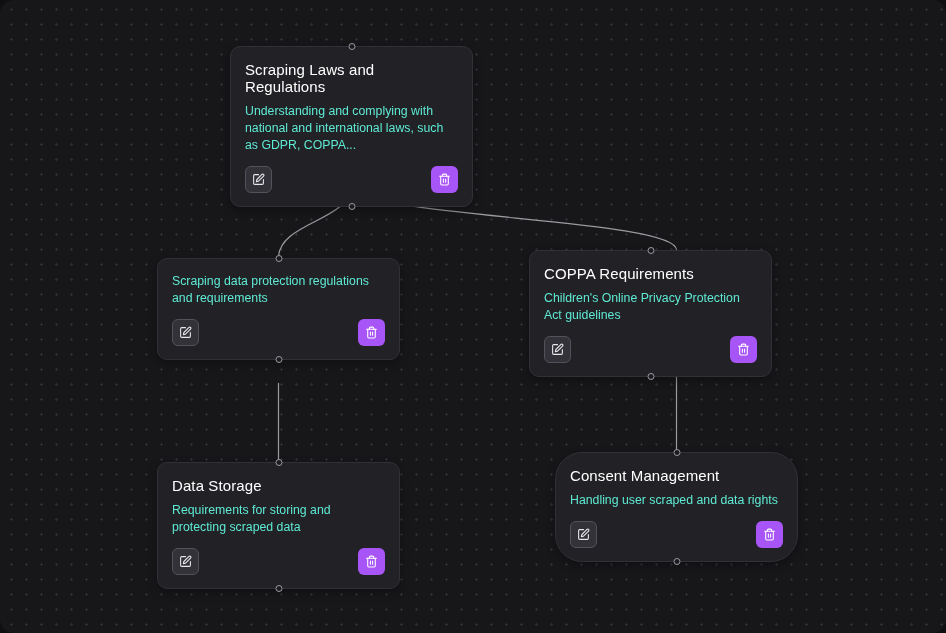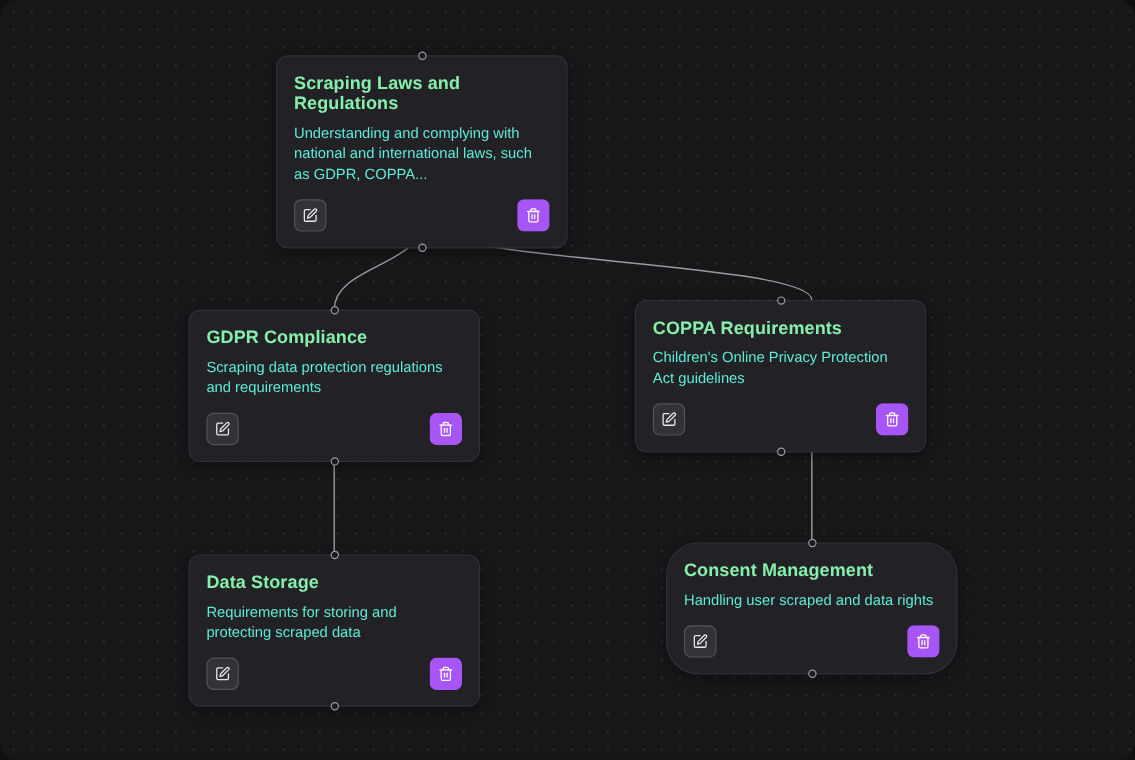--- a/index.html
+++ b/index.html
@@ -37,22 +37,22 @@
     background: #222226;
     border: 1px solid #303036;
     border-radius: 10px;
     padding: 14px 14px 13px 14px;
     box-shadow: 0 3px 10px rgba(0,0,0,0.35);
     cursor: grab;
   }
   .node-title {
     margin: 0 0 8px 0;
     font-size: 15px;
-    font-weight: 700;
-    color: #86efac;
+    font-weight: 400;
+    color: #ffffff;
     letter-spacing: 0.1px;
   }
   .node-desc {
     margin: 0 0 12px 0;
     font-size: 12.3px;
     line-height: 1.38;
     color: #5eead4;
   }
   .node-actions {
     display: flex;
@@ -122,21 +122,20 @@
             <line x1="10" y1="11" x2="10" y2="17"></line>
             <line x1="14" y1="11" x2="14" y2="17"></line>
           </svg>
       </button>
     </div>
     <span class="handle bottom"></span>
   </div>
 
   <div class="node" style="left:157px; top:258px;">
     <span class="handle top"></span>
-    <h3 class="node-title">GDPR Compliance</h3>
     <p class="node-desc">Scraping data protection regulations and requirements</p>
     <div class="node-actions">
       <button class="btn btn-edit">
         <svg width="13" height="13" viewBox="0 0 24 24" fill="none" stroke="#e8e8ec" stroke-width="2" stroke-linecap="round" stroke-linejoin="round">
             <path d="M12 3H5a2 2 0 0 0-2 2v14a2 2 0 0 0 2 2h14a2 2 0 0 0 2-2v-7"></path>
             <path d="M18.375 2.625a2.121 2.121 0 1 1 3 3L12 15l-4 1 1-4Z"></path>
           </svg>
       </button>
       <button class="btn btn-delete" style="background: rgb(168, 85, 247);">
         <svg width="13" height="13" viewBox="0 0 24 24" fill="none" stroke="#ffffff" stroke-width="2" stroke-linecap="round" stroke-linejoin="round">

